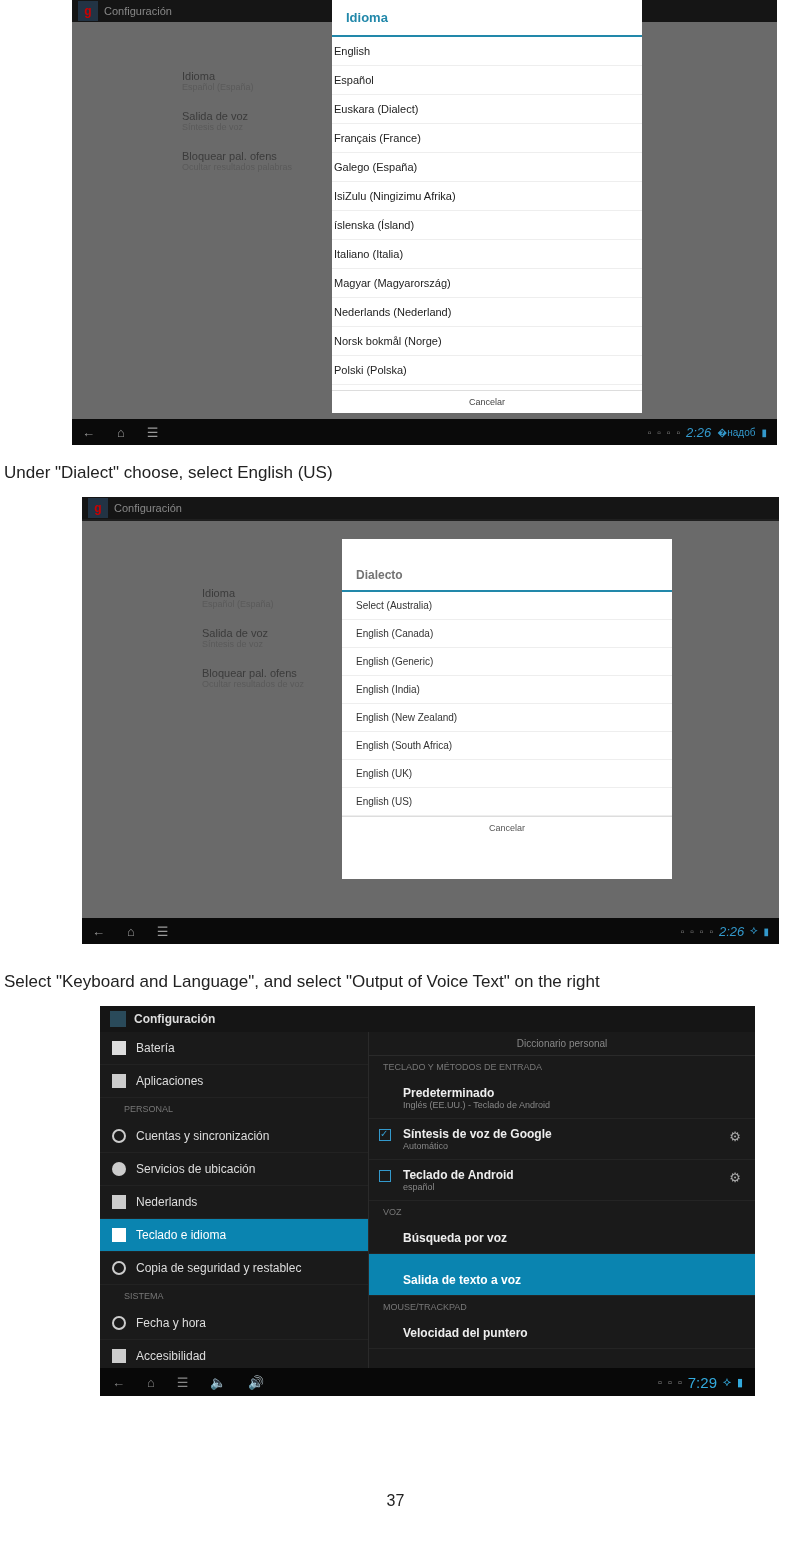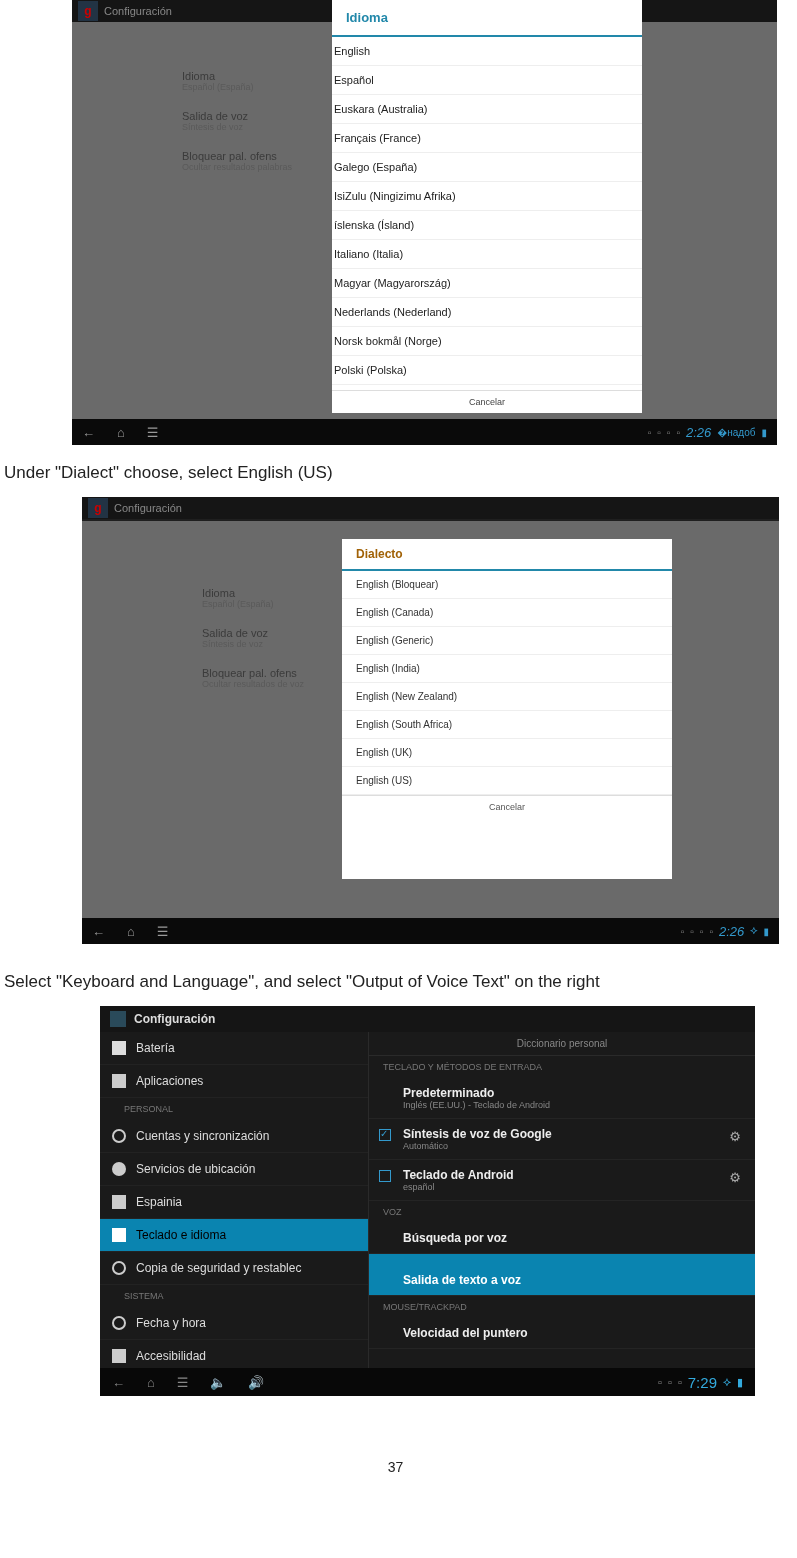--- a/index.html
+++ b/index.html
@@ -25,21 +25,21 @@
   .left-item .lt { color:#3b3b3b; font-size:11px; }
   .left-item .ls { color:#5a5a5a; font-size:9px; }
 
   .dialog1 { position:absolute; top:0; left:260px; width:310px; bottom:32px; background:#fff; font-size:11px; }
   .dialog1 .d-title { color:#28a; font-weight:bold; padding:10px 14px; border-bottom:2px solid #28a; font-size:13px; }
   .dialog1 .d-list { max-height:360px; overflow:hidden; }
   .dialog1 .d-item { padding:8px 2px; color:#222; border-bottom:1px solid #eee; font-size:11px; }
   .dialog1 .d-cancel { position:absolute; bottom:0; left:0; right:0; text-align:center; font-size:9px; color:#444; padding:6px 0; border-top:1px solid #ddd; background:#fff; }
 
   .dialog2 { position:absolute; top:42px; left:260px; width:330px; height:340px; background:#fff; font-size:10px; }
-  .dialog2 .d-title { color:#a16207; font-weight:bold; padding:8px 14px; border-bottom:2px solid #28a; font-size:12px; }
+  .dialog2 .d-title { color:#737373; font-weight:bold; padding:8px 14px; border-bottom:2px solid #28a; font-size:12px;margin-top:21px; }
   .dialog2 .d-item { padding:8px 14px; color:#333; border-bottom:1px solid #eee; font-size:10px; }
   .dialog2 .d-cancel { text-align:center; font-size:9px; color:#555; padding:6px 0; border-top:1px solid #ddd; }
 
   .navbar-w { position:absolute; bottom:0; left:0; right:0; height:26px; background:#0a0a0a; display:flex; align-items:center; justify-content:space-between; padding:0 10px; }
   .nav-left { display:flex; gap:22px; color:#aaa; font-size:13px; }
   .nav-right { display:flex; gap:6px; align-items:center; color:#aaa; font-size:10px; }
   .nav-icon { color:#999; }
   .clock { color:#39c; font-size:13px;font-style:italic; }
   .sig { color:#39c; }
 
@@ -47,21 +47,21 @@
   .shot3 { position:relative; width:655px; height:390px; background:#111; margin-left:100px; margin-top:6px; }
   .s3-top { height:26px; background:#151515; display:flex; align-items:center; padding:0 10px; }
   .s3-top .cfg-icon { width:16px; height:16px; background:#2a4a5a; margin-right:8px; display:inline-block; }
   .s3-top .title { color:#ddd; font-size:12px; font-weight:bold; }
   .s3-body { display:flex; height:336px; }
   .s3-left { width:268px; background:#1a1a1a; overflow:hidden; }
   .s3-right { flex:1; background:#1a1a1a; border-left:1px solid #2a2a2a; overflow:hidden; }
 
   .s3-li { display:flex; align-items:flex-start; padding:9px 12px; color:#ddd; font-size:12px; border-bottom:1px solid #222; gap:10px; }
   .s3-li.header { color:#777; font-size:9px; padding:6px 24px; border:none; }
-  .s3-li.sel { background:#0a84b0; color:#000000; }
+  .s3-li.sel { background:#0a84b0; color:#ffffff; }
   .s3-ico { width:14px; height:14px; flex:none; }
   .i-bat { background:#ddd; } .i-app{background:#ccc;} .i-sync{border:2px solid #ccc;border-radius:50%;}
   .i-loc{background:#ccc;border-radius:50%;} .i-sec{background:#ccc;} .i-key{background:#fff;}
   .i-bak{border:2px solid #ccc;border-radius:50%;} .i-clk{border:2px solid #ccc;border-radius:50%;}
   .i-acc{background:#ccc;}
 
   .s3-rtop { color:#888; font-size:10px; text-align:center; padding:6px 0; border-bottom:1px solid #2a2a2a; }
   .s3-rhead { color:#777; font-size:9px; padding:6px 14px; }
   .s3-ri { padding:8px 34px; border-bottom:1px solid #242424; position:relative; }
   .s3-ri .rt { color:#eee; font-size:12px; font-weight:bold; } 
@@ -70,21 +70,21 @@
   .s3-ri .chk.on::after { content:"✓"; color:#39c; font-size:10px; position:absolute; top:-2px; left:0;}
   .s3-ri .gear { position:absolute; right:14px; top:10px; color:#aaa; font-size:13px; }
   .s3-ri.sel { background:#0a84b0; }
   .s3-ri.sel .rt { color:#ffffff;margin-top:11px; }
 
   .s3-nav { position:absolute; bottom:0; left:0; right:0; height:28px; background:#080808; display:flex; align-items:center; justify-content:space-between; padding:0 12px; }
   .s3-nav .l { display:flex; gap:22px; color:#888; font-size:13px; }
   .s3-nav .r { display:flex; gap:6px; align-items:center; color:#888; font-size:11px; }
   .s3-nav .clock3 { color:#3ad; font-size:15px; }
 
-  .page-num { text-align:center; font-size:14px; color:#222; margin-top:63px; }
+  .page-num { text-align:center; font-size:16px; color:#222; margin-top:96px; }
 </style>
 </head>
 <body>
 
 <div class="page">
 
   <div class="shot-wide shot1">
     <div class="grey-bg"></div>
     <div class="topbar-w">
       <div class="g-badge">g</div>
@@ -102,21 +102,21 @@
       <div class="left-item">
           <div class="lt">Bloquear pal. ofens</div>
           <div class="ls">Ocultar resultados palabras</div>
         </div>
     </div>
     <div class="dialog1">
       <div class="d-title">Idioma</div>
       <div class="d-list">
         <div class="d-item">English</div>
         <div class="d-item">Español</div>
-        <div class="d-item">Euskara (Australia)</div>
+        <div class="d-item">Euskara (Dialect)</div>
         <div class="d-item">Français (France)</div>
         <div class="d-item">Galego (España)</div>
         <div class="d-item">IsiZulu (Ningizimu Afrika)</div>
         <div class="d-item">íslenska (Ísland)</div>
         <div class="d-item">Italiano (Italia)</div>
         <div class="d-item">Magyar (Magyarország)</div>
         <div class="d-item">Nederlands (Nederland)</div>
         <div class="d-item">Norsk bokmål (Norge)</div>
         <div class="d-item">Polski (Polska)</div>
       </div>
@@ -157,21 +157,21 @@
           <div class="lt">Salida de voz</div>
           <div class="ls">Síntesis de voz</div>
         </div>
       <div class="left-item">
           <div class="lt">Bloquear pal. ofens</div>
           <div class="ls">Ocultar resultados de voz</div>
         </div>
     </div>
     <div class="dialog2">
       <div class="d-title">Dialecto</div>
-      <div class="d-item">English (Bloquear)</div>
+      <div class="d-item">Select (Australia)</div>
       <div class="d-item">English (Canada)</div>
       <div class="d-item">English (Generic)</div>
       <div class="d-item">English (India)</div>
       <div class="d-item">English (New Zealand)</div>
       <div class="d-item">English (South Africa)</div>
       <div class="d-item">English (UK)</div>
       <div class="d-item">English (US)</div>
       <div class="d-cancel">Cancelar</div>
     </div>
     <div class="navbar-w">
@@ -213,21 +213,21 @@
         <div class="s3-li">
             <span class="s3-ico i-sync"></span>
             <span>Cuentas y sincronización</span>
           </div>
         <div class="s3-li">
             <span class="s3-ico i-loc"></span>
             <span>Servicios de ubicación</span>
           </div>
         <div class="s3-li">
             <span class="s3-ico i-sec"></span>
-            <span>Espainia</span>
+            <span>Nederlands</span>
           </div>
         <div class="s3-li sel">
             <span class="s3-ico i-key"></span>
             <span>Teclado e idioma</span>
           </div>
         <div class="s3-li">
             <span class="s3-ico i-bak"></span>
             <span>Copia de seguridad y restablec</span>
           </div>
         <div class="s3-li header">SISTEMA</div>

